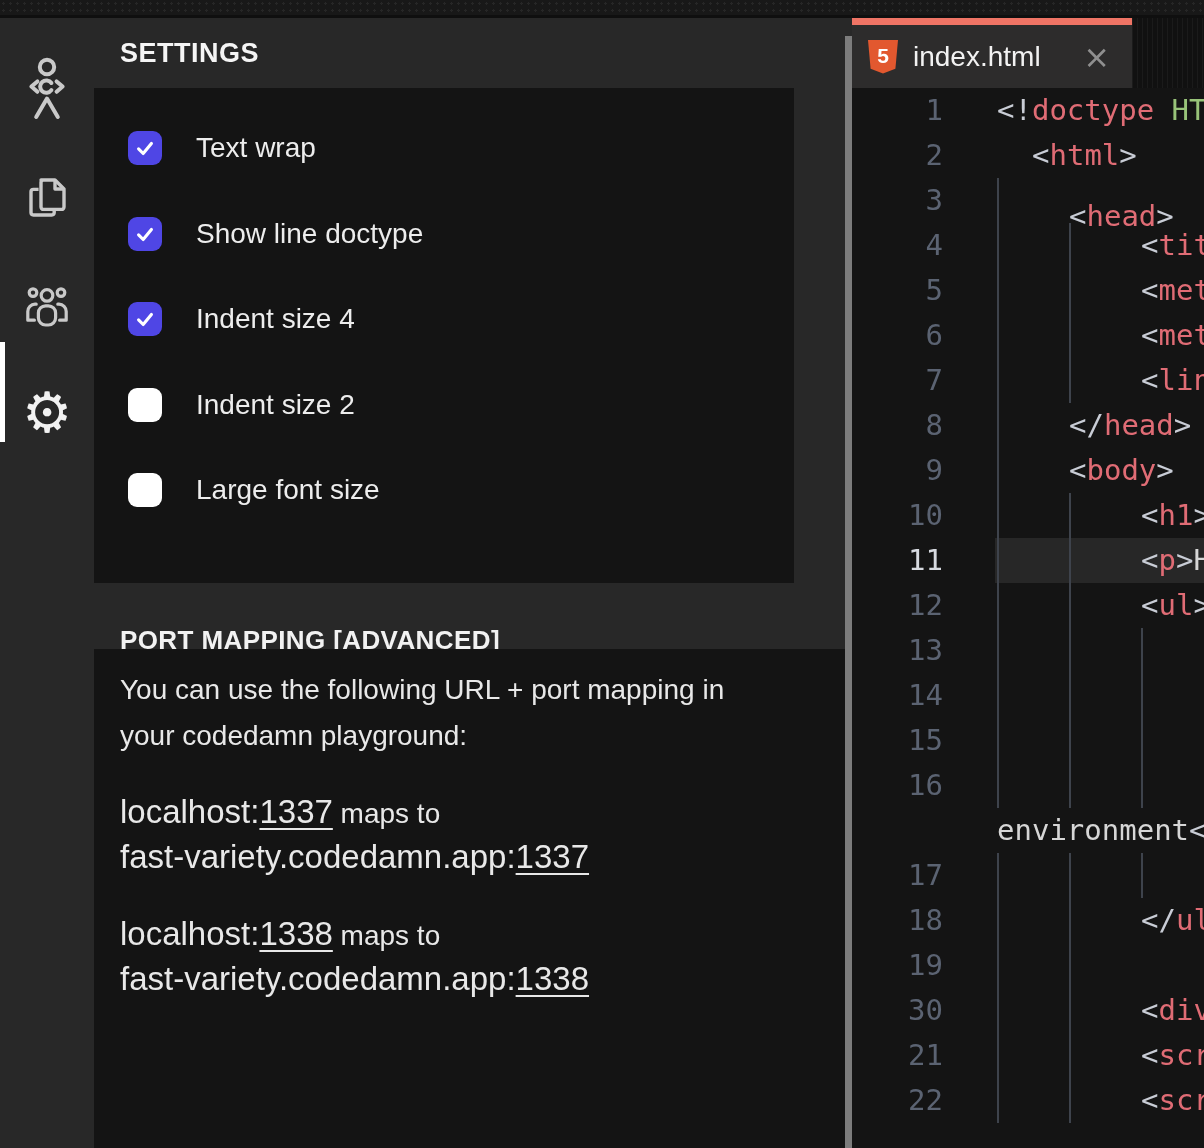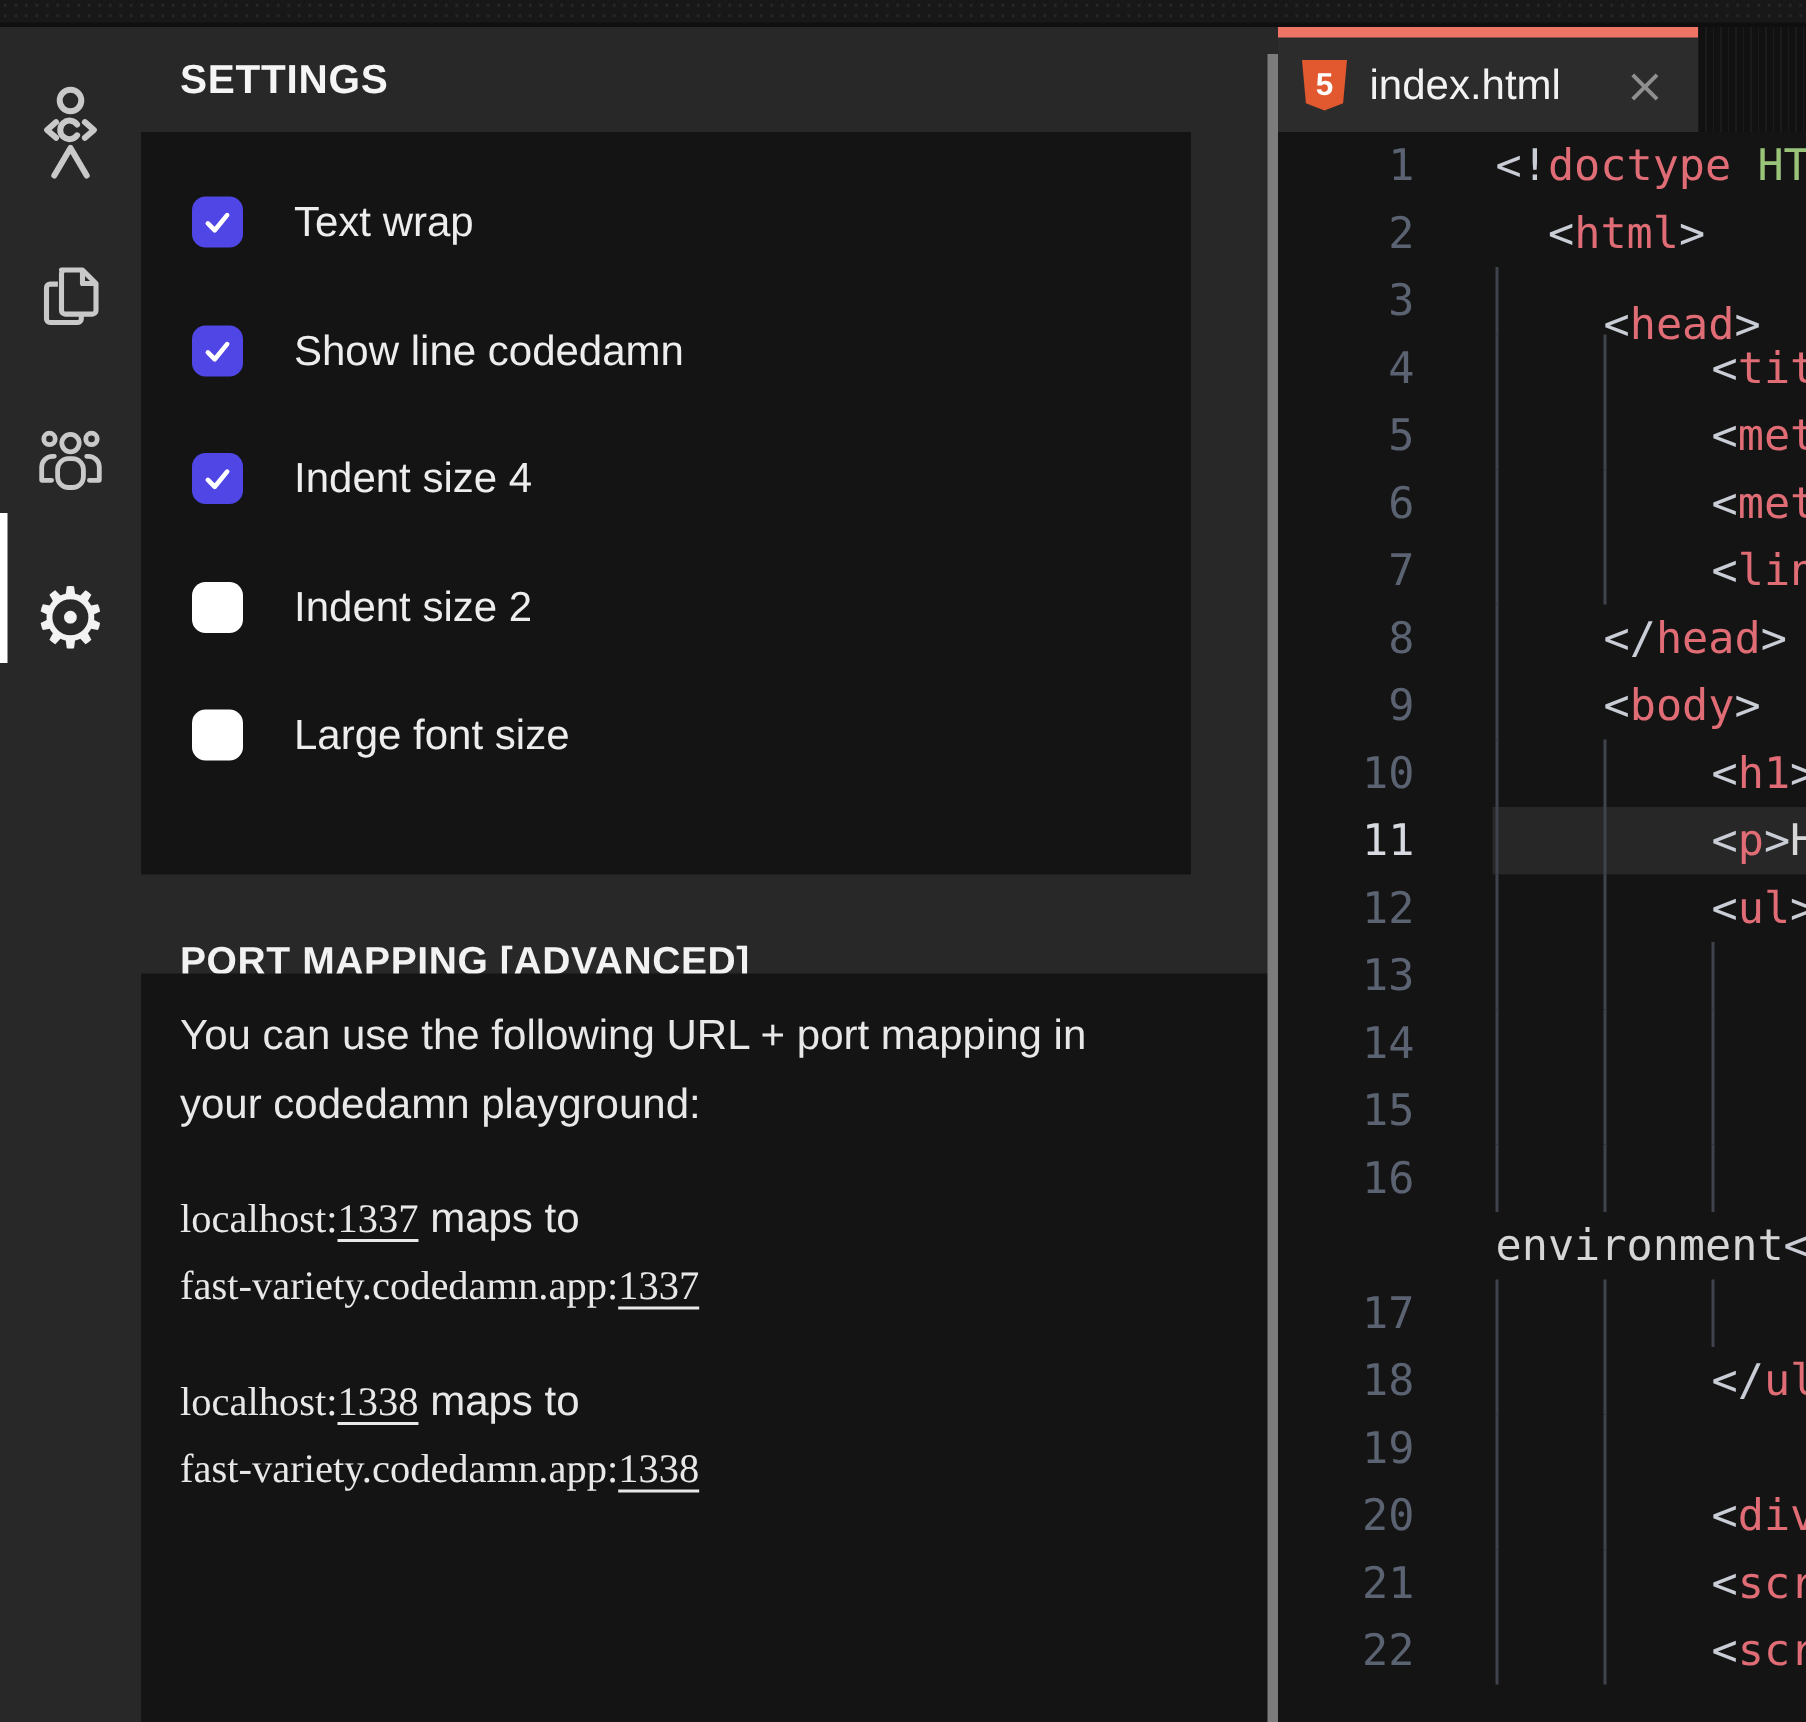--- a/index.html
+++ b/index.html
@@ -36,21 +36,21 @@
   .cb-box{
     position:absolute;left:34px;width:34px;height:34px;border-radius:9px;background:#ffffff;
     display:flex;align-items:center;justify-content:center;
   }
   .cb-box.checked{background:#4f46e5;}
   .cb-label{position:absolute;left:102px;font-size:28px;line-height:34px;color:#ededed;white-space:nowrap;}
   .port-header-bar{position:absolute;left:94px;top:589px;width:758px;height:66px;display:flex;align-items:center;}
   .port-header{margin-left:26px;font-size:26px;font-weight:700;letter-spacing:.4px;color:#f2f2f2;white-space:nowrap;}
   .port-panel{position:absolute;left:94px;top:631px;width:758px;height:499px;background:#141414;}
   .port-line{position:absolute;left:26px;height:46px;line-height:46px;font-size:28px;color:#e8e8e8;white-space:nowrap;}
-  .mono{font-family:Liberation Serif, serif;font-size:27px;}
+  .mono{font-family:Liberation Sans, sans-serif;font-size:33px;}
   .sans{font-family:"Liberation Sans", sans-serif;}
   .port-link{text-decoration:underline;text-underline-offset:5px;text-decoration-thickness:2px;}
   .panel-scrollbar{position:absolute;left:845px;top:18px;width:7px;height:1130px;background:#7c7c7c;}
   
   .editor{position:absolute;left:852px;top:18px;width:352px;height:1130px;background:#141414;}
   .tab-strip{
     position:absolute;left:0;top:0;width:352px;height:70px;
     background-color:#111111;
     background-image:repeating-linear-gradient(90deg, rgba(255,255,255,0.045) 0 1px, transparent 1px 5px);
   }
@@ -133,21 +133,21 @@
               </svg>
             </div>
             <span class="cb-label">Text wrap</span>
           </div>
           <div class="cb-row" style="top: 129px; width: 758px;">
             <div class="cb-box checked">
               <svg width="22" height="22" viewBox="0 0 24 24" fill="none" stroke="#ffffff" stroke-width="3.4" stroke-linecap="round" stroke-linejoin="round">
                 <polyline points="5,13 10,18 19,7"></polyline>
               </svg>
             </div>
-            <span class="cb-label">Show line codedamn</span>
+            <span class="cb-label">Show line doctype</span>
           </div>
           <div class="cb-row" style="top: 214px; width: 758px;">
             <div class="cb-box checked">
               <svg width="22" height="22" viewBox="0 0 24 24" fill="none" stroke="#ffffff" stroke-width="3.4" stroke-linecap="round" stroke-linejoin="round">
                 <polyline points="5,13 10,18 19,7"></polyline>
               </svg>
             </div>
             <span class="cb-label">Indent size 4</span>
           </div>
           <div class="cb-row" style="top: 300px; width: 758px;">
@@ -298,21 +298,21 @@
           <div class="code-text" style="left: 289px;"><span class="tok-punct">&lt;/</span><span class="tok-tag">ul</span></div>
         </div>
         <div class="code-row">
           <div class="guide" style="left: 145px;"></div>
           <div class="guide" style="left: 217px;"></div>
           <div class="gutter">19</div>
         </div>
         <div class="code-row">
           <div class="guide" style="left: 145px;"></div>
           <div class="guide" style="left: 217px;"></div>
-          <div class="gutter">20</div>
+          <div class="gutter">30</div>
           <div class="code-text" style="left: 289px;"><span class="tok-punct">&lt;</span><span class="tok-tag">div</span></div>
         </div>
         <div class="code-row">
           <div class="guide" style="left: 145px;"></div>
           <div class="guide" style="left: 217px;"></div>
           <div class="gutter">21</div>
           <div class="code-text" style="left: 289px;"><span class="tok-punct">&lt;</span><span class="tok-tag">scr</span></div>
         </div>
         <div class="code-row">
           <div class="guide" style="left: 145px;"></div>

